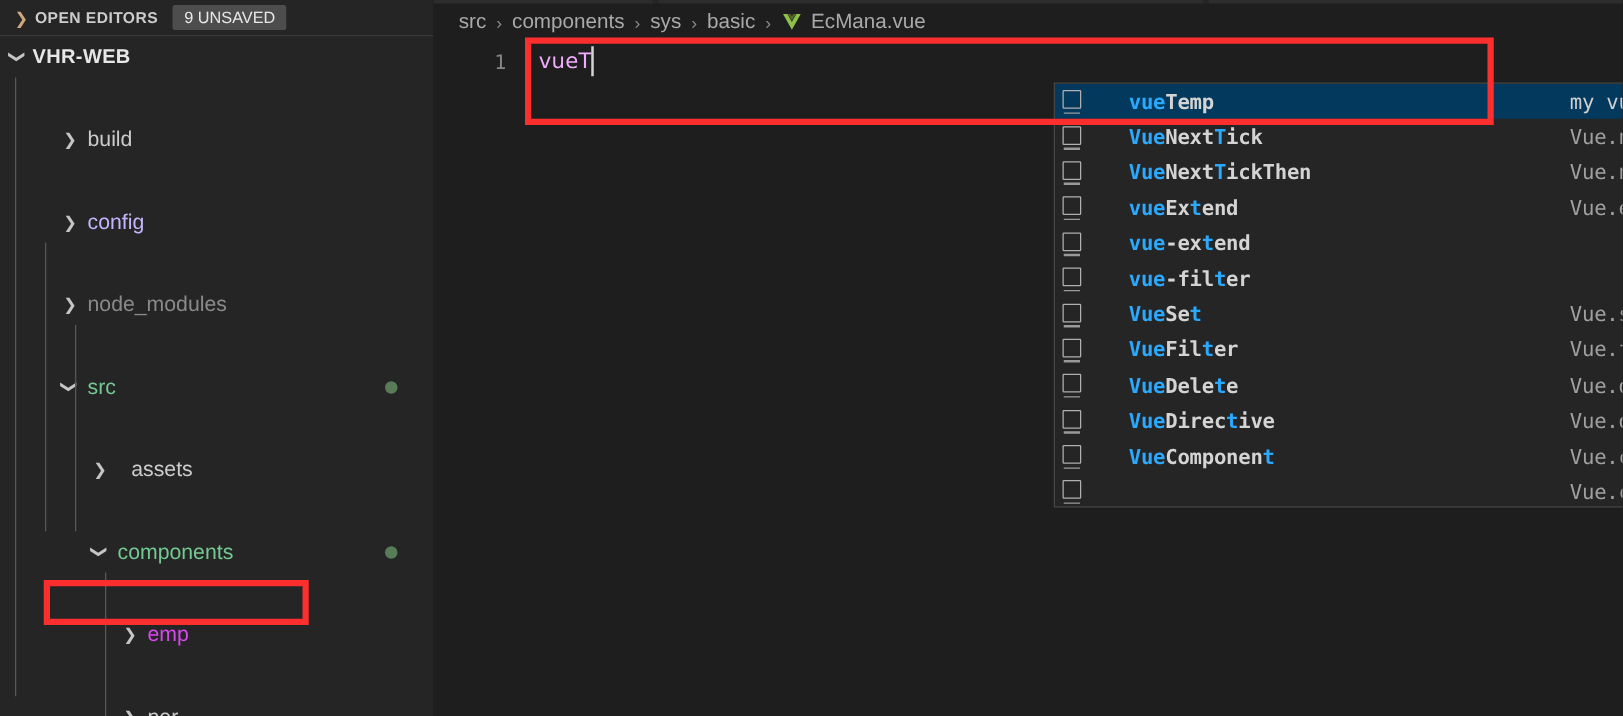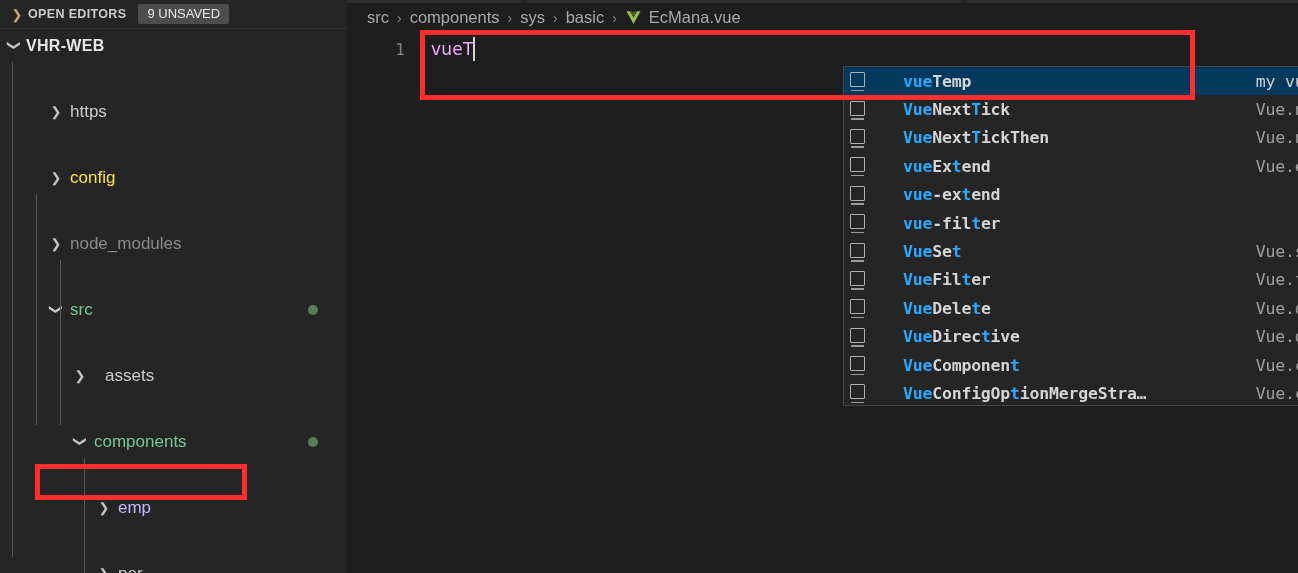--- a/index.html
+++ b/index.html
@@ -201,25 +201,25 @@
       <span class="badge-unsaved">9 UNSAVED</span>
     </div>
 
     <div class="tree" id="tree-root">
         <div class="row" style="top: 0px;">
           <span class="chev" style="left: 4px; transform: rotate(90deg);">❯</span>
           <span class="lbl root-label" style="left:26px">VHR-WEB</span>
         </div>
         <div class="row" style="top: 33px;">
           <span class="chev" style="left:46px;">❯</span>
-          <span class="lbl" style="left:70px;color:#cccccc">https</span>
+          <span class="lbl" style="left:70px;color:#cccccc">build</span>
         </div>
         <div class="row" style="top: 66px;">
           <span class="chev" style="left:46px;">❯</span>
-          <span class="lbl" style="left:70px;color:#fde047">config</span>
+          <span class="lbl" style="left:70px;color:#c4b5fd">config</span>
         </div>
         <div class="row" style="top: 99px;">
           <span class="chev" style="left:46px;">❯</span>
           <span class="lbl" style="left:70px;color:#8a8a8a">node_modules</span>
         </div>
         <div class="row" style="top: 132px;">
           <span class="chev" style="left:46px;transform:rotate(90deg);">❯</span>
           <span class="lbl" style="left:70px;color:#73c991">src</span>
           <span class="dot"></span>
         </div>
@@ -227,21 +227,21 @@
           <span class="chev" style="left:70px;">❯</span>
           <span class="lbl" style="left:105px;color:#cccccc">assets</span>
         </div>
         <div class="row" style="top: 198px;">
           <span class="chev" style="left:70px;transform:rotate(90deg);">❯</span>
           <span class="lbl" style="left:94px;color:#73c991">components</span>
           <span class="dot"></span>
         </div>
         <div class="row" style="top: 231px;">
           <span class="chev" style="left:94px;">❯</span>
-          <span class="lbl" style="left:118px;color:#c4b5fd">emp</span>
+          <span class="lbl" style="left:118px;color:#d946ef">emp</span>
         </div>
         <div class="row" style="top: 264px;">
           <span class="chev" style="left:94px;">❯</span>
           <span class="lbl" style="left:118px;color:#cccccc">per</span>
         </div>
         <div class="indent-guide" style="left: 12px; top: 33px; height: 495px;"></div>
         <div class="indent-guide" style="left: 36px; top: 165px; height: 231px;"></div>
         <div class="indent-guide" style="left: 60px; top: 231px; height: 165px;"></div>
         <div class="indent-guide" style="left: 84px; top: 429px; height: 132px;"></div>
       </div>
@@ -327,21 +327,20 @@
             <span class="sg-label"><span class="hl">Vue</span><span>Direc</span><span class="hl">t</span><span>ive</span></span>
             <span class="sg-detail">Vue.directive( id, [d…</span>
           </div>
           <div class="sg-row">
             <span class="sg-icon"></span>
             <span class="sg-label"><span class="hl">Vue</span><span>Componen</span><span class="hl">t</span></span>
             <span class="sg-detail">Vue.component( id, [d…</span>
           </div>
           <div class="sg-row">
             <span class="sg-icon"></span>
-            <span class="sg-label"><span class="hl">Vue</span><span>ConfigOp</span><span class="hl">t</span><span>ionMergeStra…</span></span>
             <span class="sg-detail">Vue.config.optionMerg…</span>
           </div>
         </div>
 
     </div>
   </div>
 
   <div class="annot" id="annot-editor"></div>
   <div class="annot" id="annot-file"></div>
 

